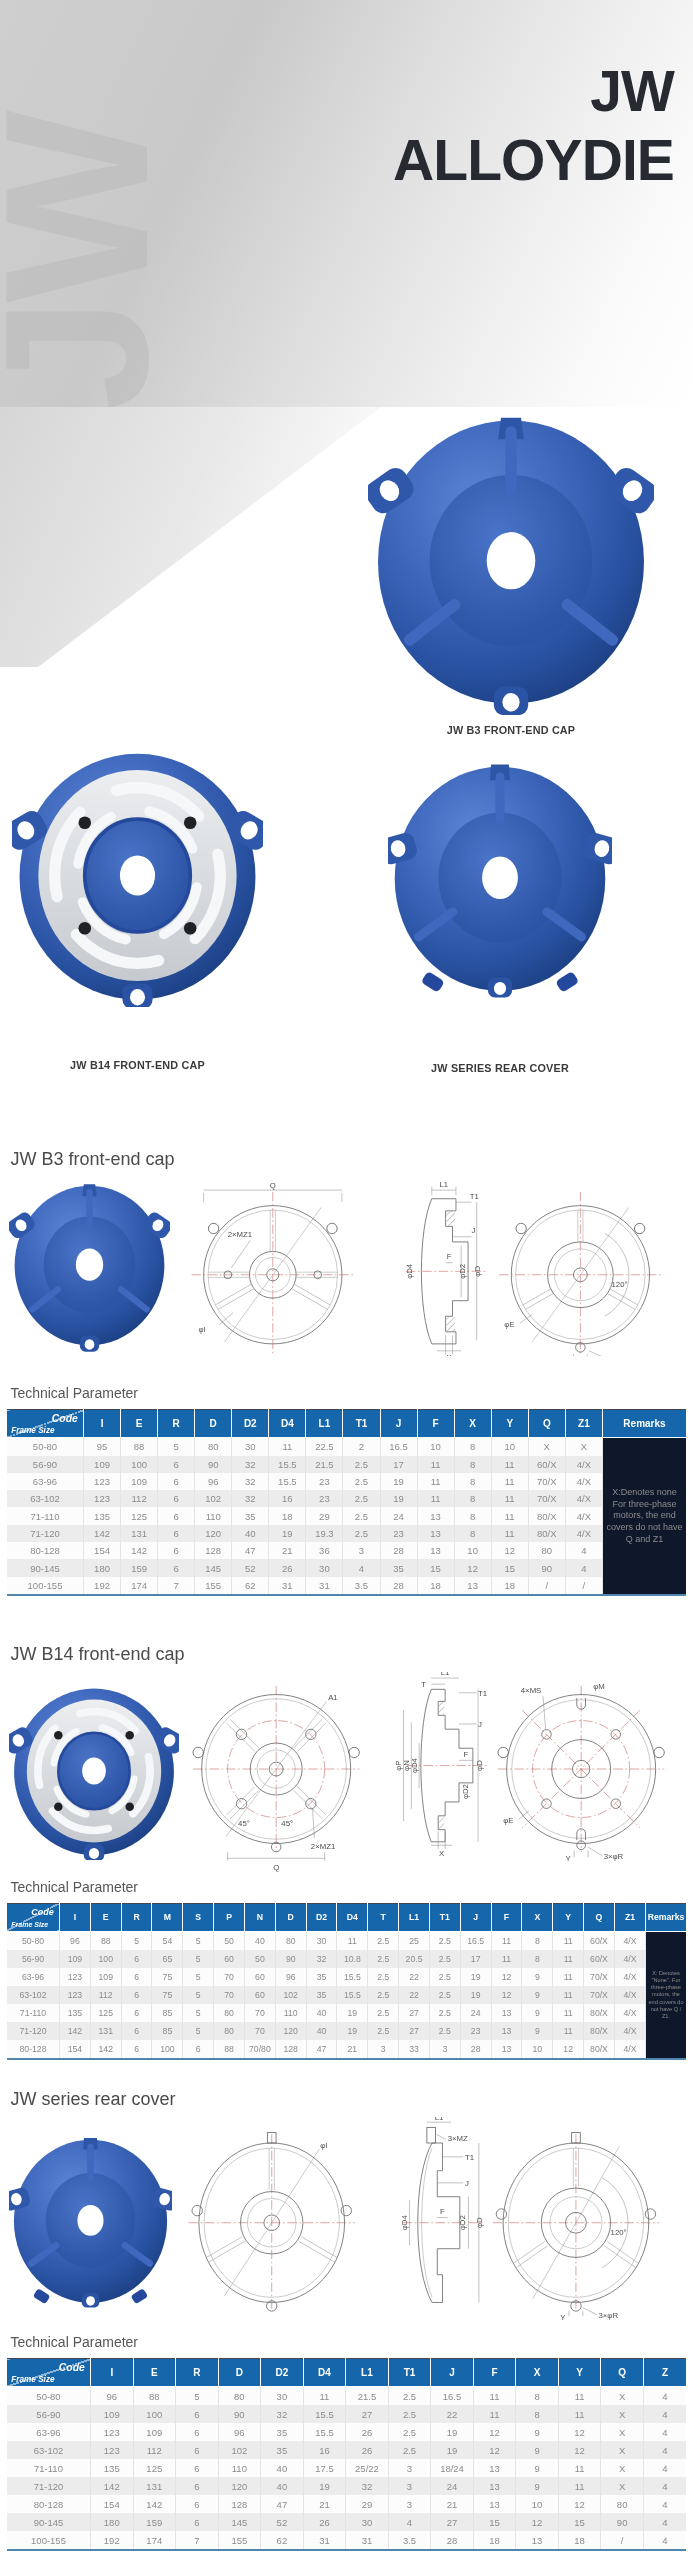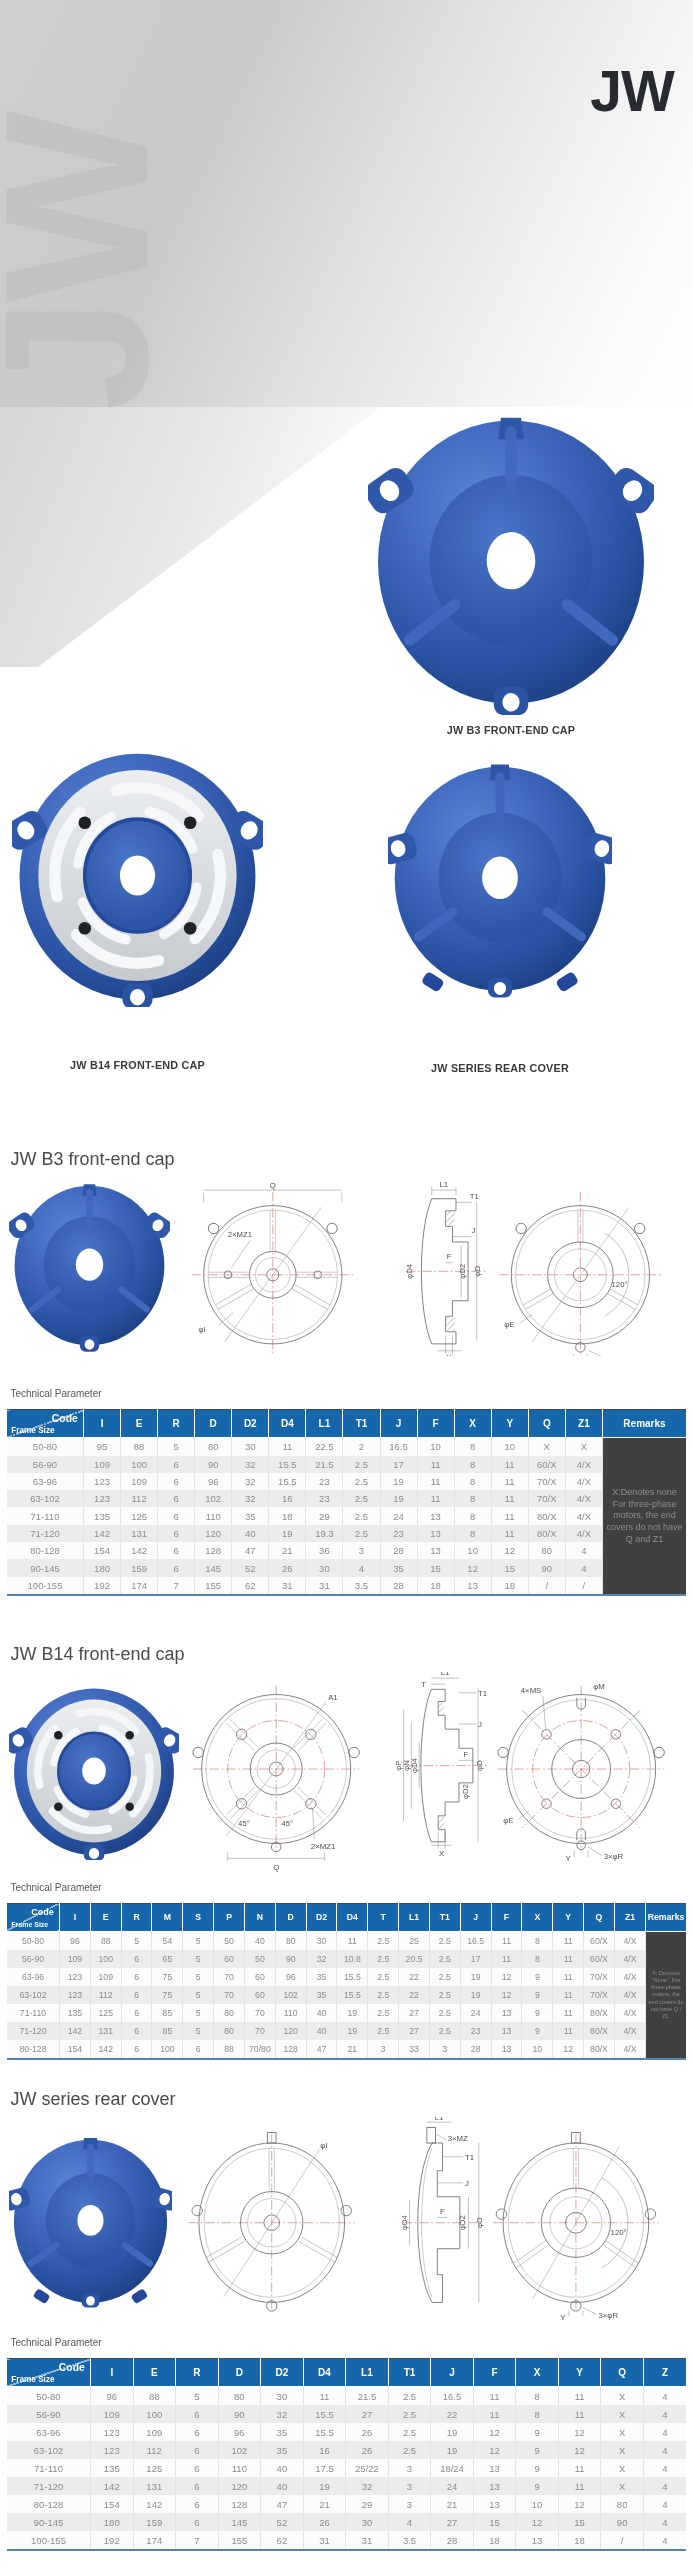--- a/index.html
+++ b/index.html
@@ -24,21 +24,21 @@
   .photo-label{position:absolute;z-index:1;text-align:center;font-weight:bold;font-size:10.8px;color:#3a3a3a;letter-spacing:0.2px;}
   #p-b3{left:368px;top:5.2px;width:286px;}
   #p-b3-label{left:368px;top:317px;width:286px;}
   #p-b14{left:12px;top:343px;width:251px;}
   #p-b14-label{left:12px;top:652px;width:251px;}
   #p-rear{left:388px;top:352px;width:224px;}
   #p-rear-label{left:388px;top:655px;width:224px;}
 
   
   .spec h2{font-size:18px;line-height:22.5px;font-weight:normal;color:#4b4b4b;margin:0 0 0 10.4px;}
-  .spec h3{font-size:10px;line-height:17.3px;font-weight:normal;color:#565656;margin:0 0 0 10.4px;}
+  .spec h3{font-size:14px;line-height:17.3px;font-weight:normal;color:#565656;margin:0 0 0 10.4px;}
   #b3 h2{padding-top:69px;}
   #b14 h2{padding-top:47px;}
   #rear h2{padding-top:28px;}
   #b3 h3{margin-top:29.5px;}
   #b14 h3{margin-top:5.2px;}
   #rear h3{margin-top:8.7px;}
   .views{display:flex;align-items:center;margin:7px 3.5px 0 8.7px;}
   .views .cap{flex:0 0 auto;}
   #b3 .views .cap{width:161px;}
   #b14 .views .cap{width:170px;}
@@ -52,28 +52,28 @@
   .dwg text{font-family:"Liberation Sans",sans-serif;font-size:9px;fill:#4d4d4d;stroke:none;}
 
   
   .spec-table{table-layout:fixed;width:679px;margin:7px 7px 0 7px;border-collapse:collapse;
     border-top:1.7px solid #43464c;border-bottom:2.6px solid #4f86ad;}
   .spec-table th{background:#1566aa;color:#fff;font-weight:bold;padding:0;
     border-left:0.9px solid #fff;border-bottom:0.9px solid #fff;}
   .spec-table th:first-child{border-left:none;}
   .spec-table th.corner{position:relative;
     background-image:linear-gradient(to bottom right,rgba(0,0,0,0) 49.2%,#fff 49.2%,#fff 50.8%,rgba(0,0,0,0) 50.8%);
-    background-color:#1566aa;}
+    background-color:#1566aa;font-style:italic;}
   .spec-table .c-top{position:absolute;top:2.6px;right:5.2px;}
   .spec-table .c-bot{position:absolute;bottom:2.6px;left:4.3px;font-weight:bold;}
   .spec-table td{text-align:center;color:#8c8c8c;border-left:0.9px solid #e4e4e4;padding:0;}
   .spec-table td:first-child{border-left:none;}
   .spec-table tbody tr:nth-child(odd){background:#fcfcfc;}
   .spec-table tbody tr:nth-child(even){background:#ececec;}
-  .spec-table td.remarks{background:#404040;vertical-align:middle;line-height:1.3;padding:1.7px 2.6px;}
+  .spec-table td.remarks{background:#0f172a;vertical-align:middle;line-height:1.3;padding:1.7px 2.6px;}
   .t-b3 th{height:27px;font-size:10px;}
   .t-b3 td{height:17.3px;font-size:9.5px;}
   .t-b3 th.corner{width:76px;}
   .t-b3 th.remarks-h{width:83px;}
   .t-b3 .c-top{font-size:10.4px;}
   .t-b3 .c-bot{font-size:8.2px;}
   .t-b3 td.remarks{font-size:9px;}
   .t-b14 th{height:27px;font-size:8.7px;}
   .t-b14 td{height:18px;font-size:8.7px;}
   .t-b14 th.corner{width:52px;}
@@ -118,20 +118,21 @@
         <rect x="-12" y="-10" width="24" height="20" rx="7" fill="#2b53a4"></rect>
         <ellipse cy="1" rx="6" ry="6.5" fill="#ffffff"></ellipse>
       </g>
   </defs>
 </svg>
 
 <header class="hero">
   <div class="watermark">JW</div>
   <h1>
     <span>JW</span>
+    <span>ALLOYDIE</span>
   </h1>
 </header>
 
 <section class="showcase">
   <figure class="photo" id="p-b3">
     <svg viewBox="0 0 200 212">
       <ellipse cx="100" cy="105" rx="93" ry="99" fill="url(#gBlue)"></ellipse>
       <path d="M93 4 h14 l2 15 h-18 z" fill="#2e56a6"></path>
       <use href="#ear" transform="translate(15,55) rotate(-35)"></use>
       <use href="#ear" transform="translate(185,55) rotate(35)"></use>

